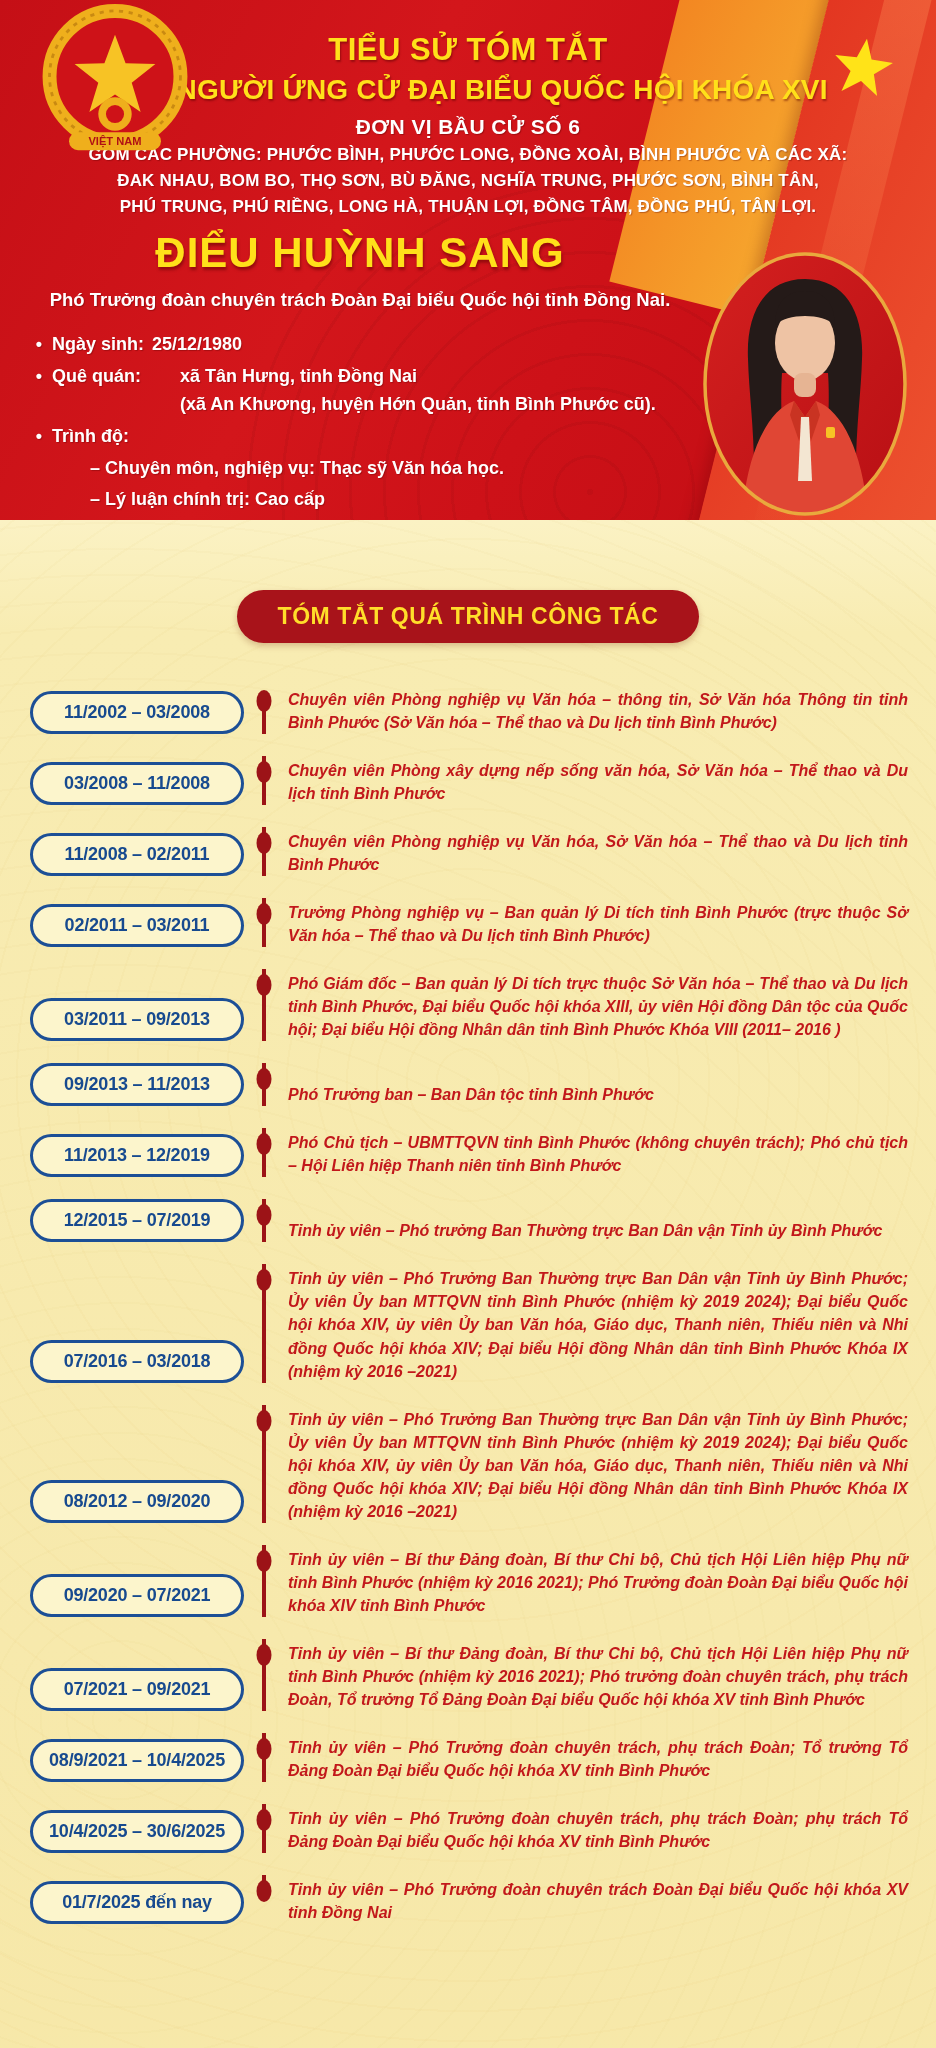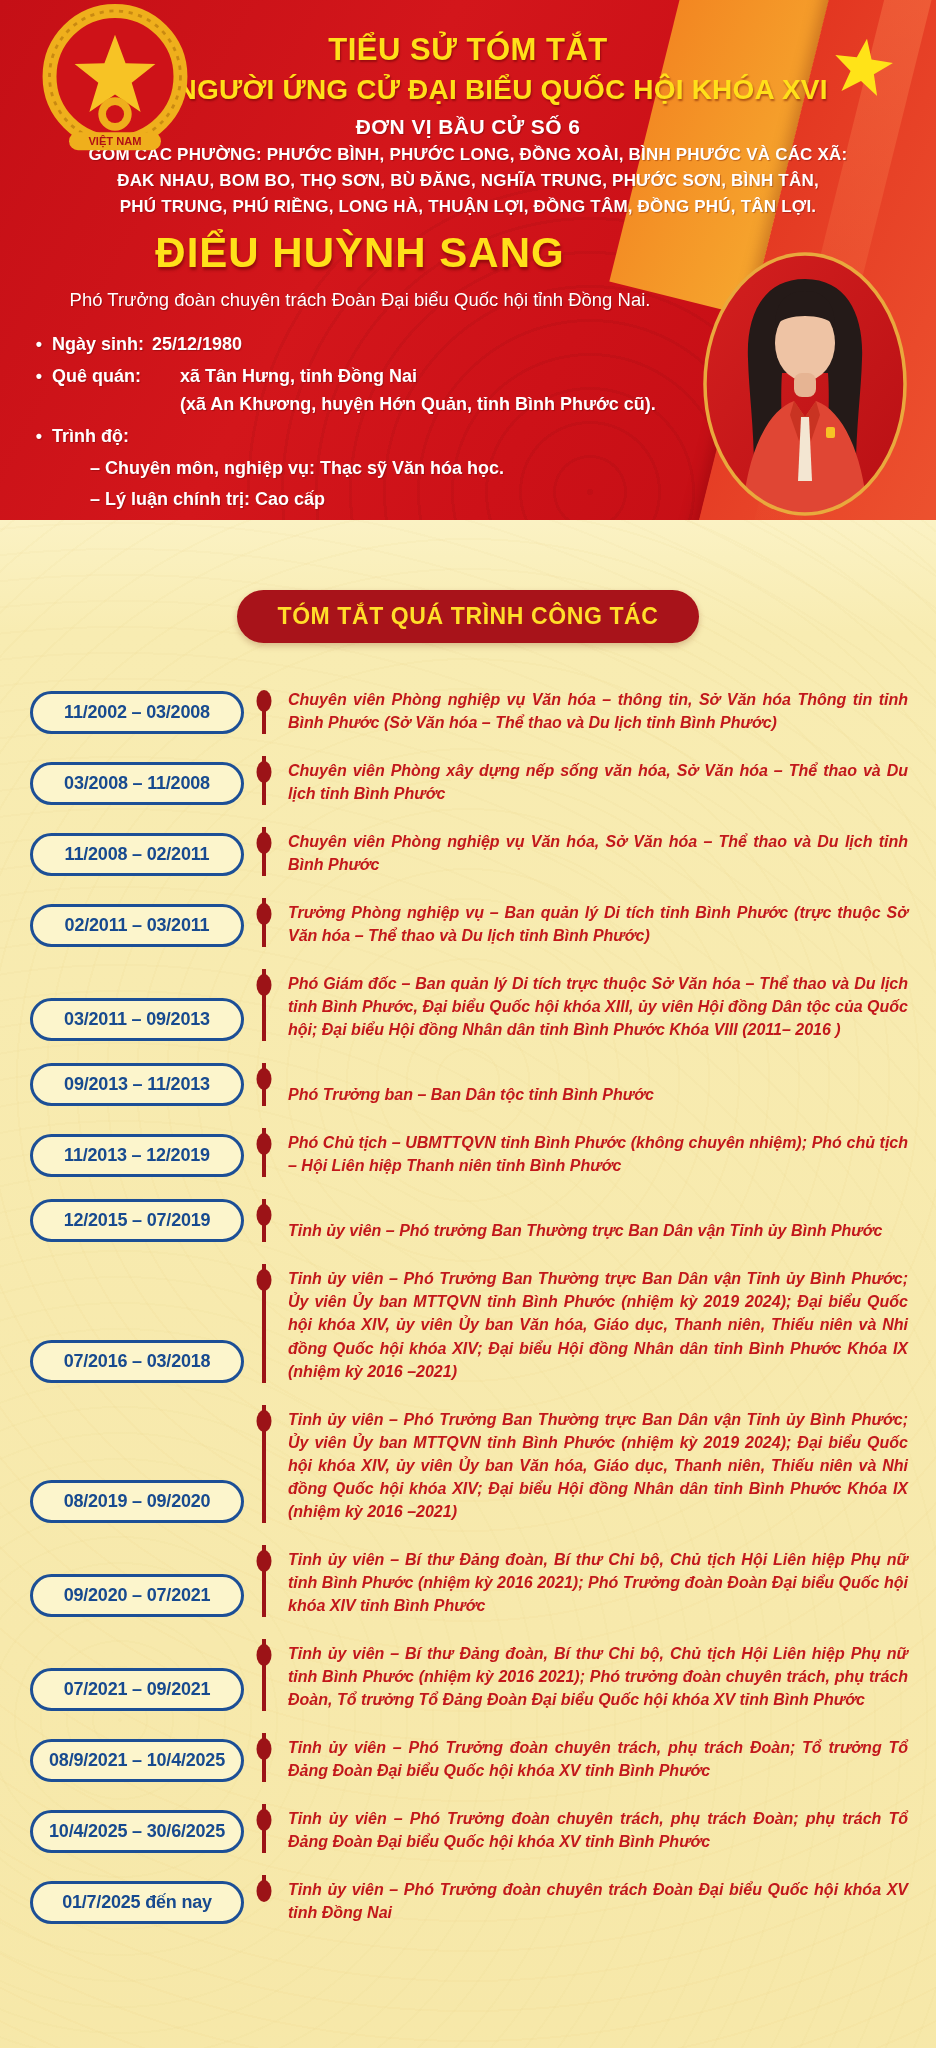--- a/index.html
+++ b/index.html
@@ -46,21 +46,21 @@
              text-shadow:1px 2px 2px rgba(90,0,0,.45); }
   .unit-line { color:#fff; font-size:21px; font-weight:800; margin-top:9px; letter-spacing:.4px;
                text-shadow:1px 1px 1px rgba(90,0,0,.4); }
   .area-line { color:#fff; font-size:17px; font-weight:700; margin-top:6px; letter-spacing:.2px;
                text-shadow:1px 1px 1px rgba(90,0,0,.35); }
 
   .header-main { position:relative; z-index:2; display:flex; margin-top:12px; padding:0 22px 0 26px; }
   .header-left { flex:1; min-width:0; }
   .candidate-name { text-align:center; color:#FFE01A; font-size:42px; font-weight:800; letter-spacing:1px;
                     text-shadow:1px 3px 3px rgba(90,0,0,.5); }
-  .candidate-title { text-align:center; color:#fff; font-size:18.5px; font-weight:400; margin-top:12px;
+  .candidate-title { text-align:center; color:#fff; font-size:18.5px; font-weight:700; margin-top:12px;
                      text-shadow:1px 1px 1px rgba(90,0,0,.4); }
   .info-list { margin-top:20px; font-size:18px; font-weight:700; line-height:1.55;
                text-shadow:1px 1px 1px rgba(90,0,0,.35); }
   .info-row { display:flex; margin-top:4px; }
   .bullet { width:26px; text-align:center; flex:0 0 26px; }
   .info-label { flex:0 0 auto; }
   .hometown-grid { display:flex; }
   .hometown-grid .lbl { flex:0 0 128px; }
   .edu-items { margin-left:64px; margin-top:2px; }
   .edu-item { margin-top:4px; }
@@ -277,21 +277,21 @@
         <div class="desc">Phó Trưởng ban – Ban Dân tộc tỉnh Bình Phước</div>
       </div>
 
       <div class="t-row">
         <div class="date-col">
             <div class="date-pill">11/2013 – 12/2019</div>
           </div>
         <div class="conn">
             <span class="dot"></span>
           </div>
-        <div class="desc">Phó Chủ tịch – UBMTTQVN tỉnh Bình Phước (không chuyên nhiệm); Phó chủ tịch – Hội Liên hiệp Thanh niên tỉnh Bình Phước</div>
+        <div class="desc">Phó Chủ tịch – UBMTTQVN tỉnh Bình Phước (không chuyên trách); Phó chủ tịch – Hội Liên hiệp Thanh niên tỉnh Bình Phước</div>
       </div>
 
       <div class="t-row">
         <div class="date-col">
             <div class="date-pill">12/2015 – 07/2019</div>
           </div>
         <div class="conn">
             <span class="dot"></span>
           </div>
         <div class="desc">Tỉnh ủy viên – Phó trưởng Ban Thường trực Ban Dân vận Tỉnh ủy Bình Phước</div>
@@ -302,21 +302,21 @@
             <div class="date-pill">07/2016 – 03/2018</div>
           </div>
         <div class="conn">
             <span class="dot"></span>
           </div>
         <div class="desc">Tỉnh ủy viên – Phó Trưởng Ban Thường trực Ban Dân vận Tỉnh ủy Bình Phước; Ủy viên Ủy ban MTTQVN tỉnh Bình Phước (nhiệm kỳ 2019 2024); Đại biểu Quốc hội khóa XIV, ủy viên Ủy ban Văn hóa, Giáo dục, Thanh niên, Thiếu niên và Nhi đồng Quốc hội khóa XIV; Đại biểu Hội đồng Nhân dân tỉnh Bình Phước Khóa IX (nhiệm kỳ 2016 –2021)</div>
       </div>
 
       <div class="t-row">
         <div class="date-col">
-            <div class="date-pill">08/2019 – 09/2020</div>
+            <div class="date-pill">08/2012 – 09/2020</div>
           </div>
         <div class="conn">
             <span class="dot"></span>
           </div>
         <div class="desc">Tỉnh ủy viên – Phó Trưởng Ban Thường trực Ban Dân vận Tỉnh ủy Bình Phước; Ủy viên Ủy ban MTTQVN tỉnh Bình Phước (nhiệm kỳ 2019 2024); Đại biểu Quốc hội khóa XIV, ủy viên Ủy ban Văn hóa, Giáo dục, Thanh niên, Thiếu niên và Nhi đồng Quốc hội khóa XIV; Đại biểu Hội đồng Nhân dân tỉnh Bình Phước Khóa IX (nhiệm kỳ 2016 –2021)</div>
       </div>
 
       <div class="t-row">
         <div class="date-col">
             <div class="date-pill">09/2020 – 07/2021</div>

